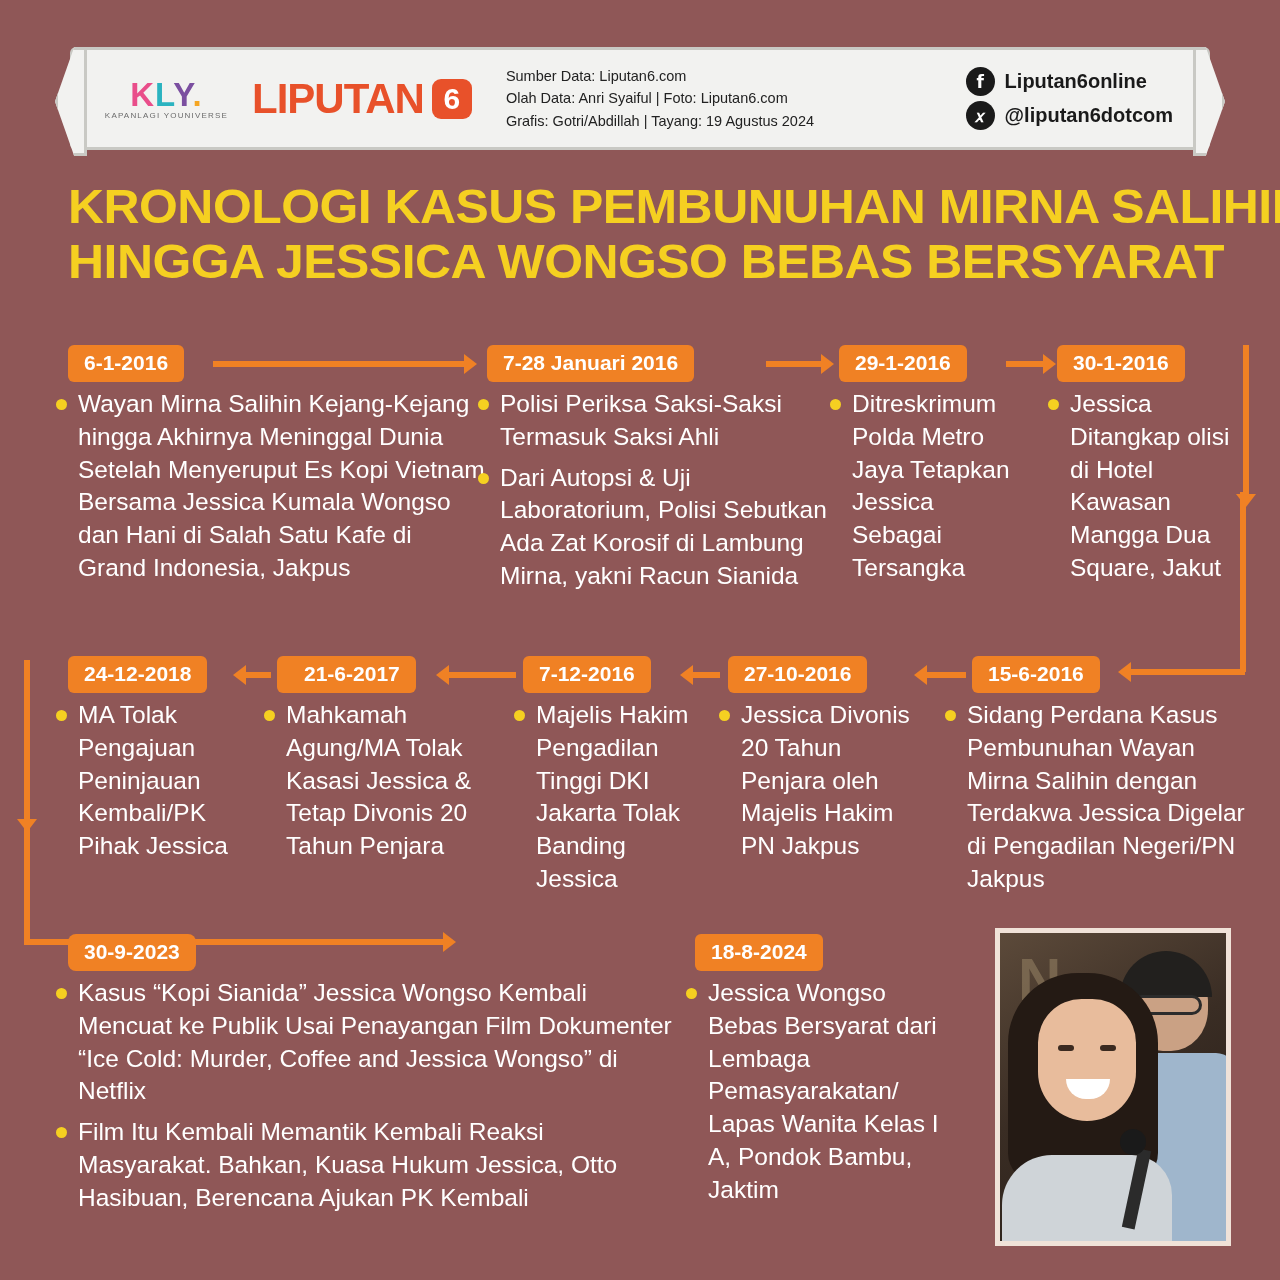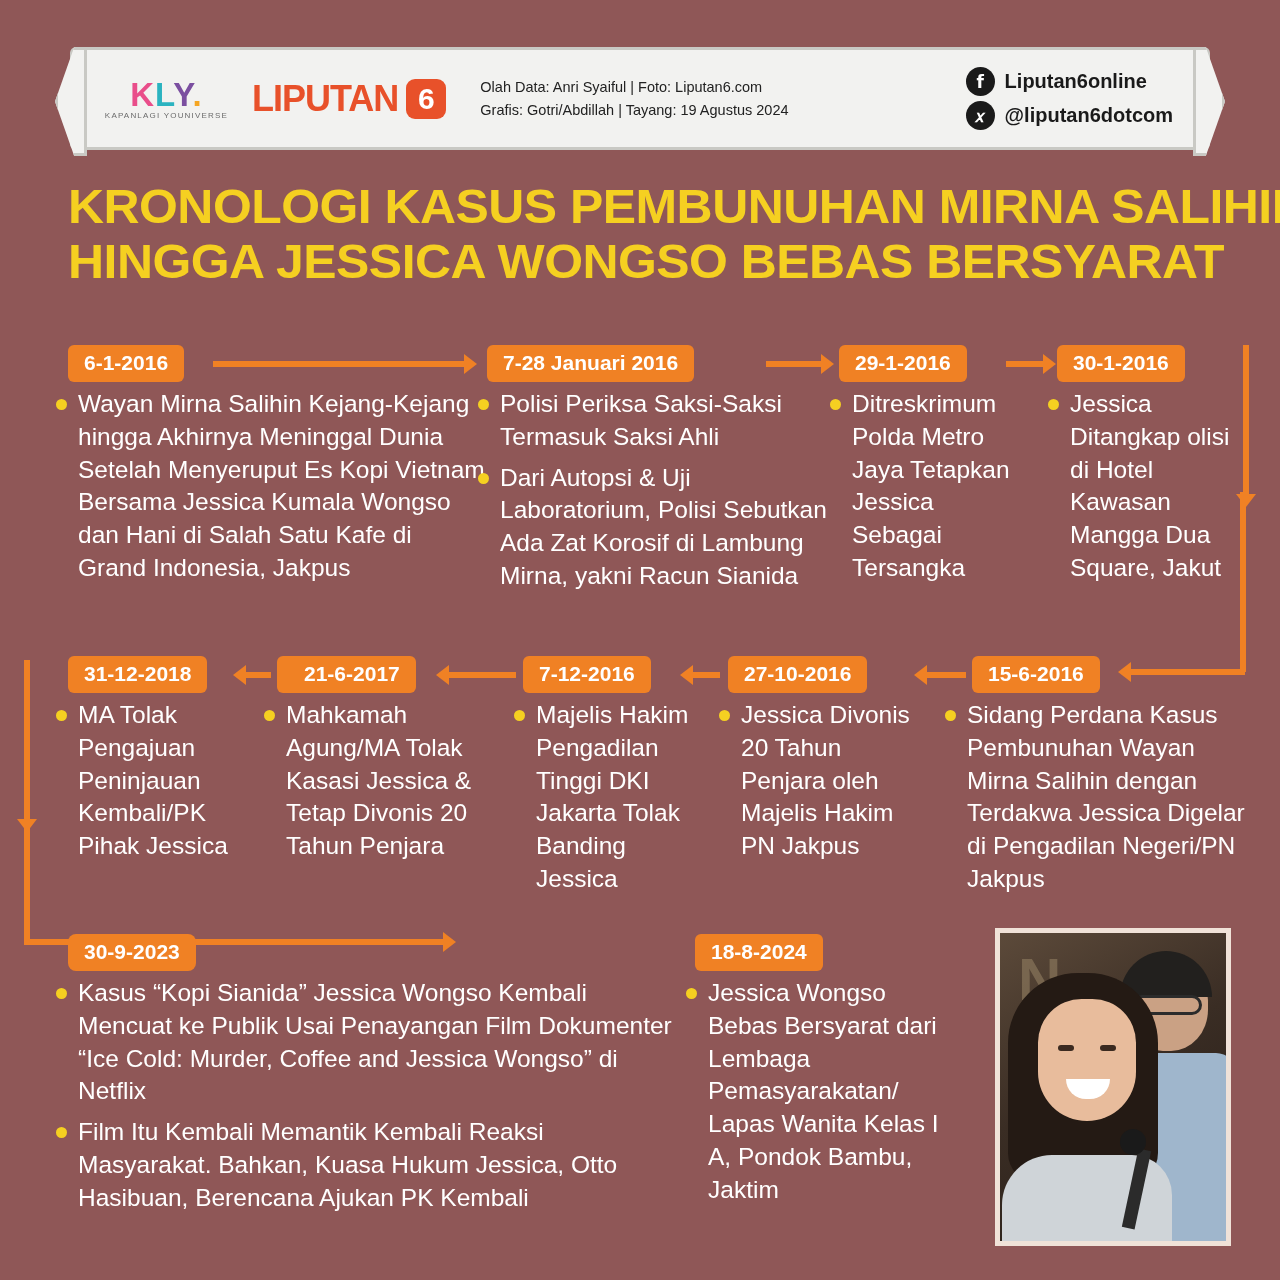--- a/index.html
+++ b/index.html
@@ -27,21 +27,21 @@
 
   .kly { width: 135px; text-align: center; margin-left: 26px; }
   .kly-letters { font-size: 33px; font-weight: bold; letter-spacing: 1px; line-height: 1; }
   .kly-letters span:nth-child(1){ color:#e94e8a; }
   .kly-letters span:nth-child(2){ color:#2bb3c0; }
   .kly-letters span:nth-child(3){ color:#7b4fa0; }
   .kly-letters span:nth-child(4){ color:#f5a623; }
   .kly-sub { font-size: 8px; color: #6b6b6b; letter-spacing: 1.2px; }
 
   .liputan { display: flex; align-items: center; margin-left: 18px; }
-  .liputan-word { font-size: 36px; font-weight: bold; color: #e8512a; letter-spacing: -1px; }
+  .liputan-word { font-size: 42px; font-weight: bold; color: #e8512a; letter-spacing: -1px; }
   .liputan-six {
     width: 40px; height: 40px; background: #e8512a; color: #fff;
     border-radius: 9px; font-size: 30px; font-weight: bold;
     display: flex; align-items: center; justify-content: center; margin-left: 8px;
   }
   .src-block { margin-left: 34px; font-size: 14.5px; color: #222; line-height: 1.56; }
 
   .social { margin-left: auto; margin-right: 34px; }
   .social-row { display: flex; align-items: center; margin: 5px 0; }
   .social-ic {
@@ -121,20 +121,21 @@
     </div>
     <div class="kly-sub">KAPANLAGI YOUNIVERSE</div>
   </div>
 
   <div class="liputan">
     <div class="liputan-word">LIPUTAN</div>
     <div class="liputan-six">6</div>
   </div>
 
   <div class="src-block">
+    <div>Sumber Data: Liputan6.com</div>
     <div>Olah Data: Anri Syaiful | Foto: Liputan6.com</div>
     <div>Grafis: Gotri/Abdillah | Tayang: 19 Agustus 2024</div>
   </div>
 
   <div class="social">
     <div class="social-row">
       <div class="social-ic">f</div>
       <div class="social-tx">Liputan6online</div>
     </div>
     <div class="social-row">
@@ -176,21 +177,21 @@
   <ul class="items">
     <li>Jessica Ditangkap olisi di Hotel Kawasan Mangga Dua Square, Jakut</li>
   </ul>
 </div>
 
 <div class="arrow" style="left:213px; top:361px; width:252px;"></div>
 <div class="arrow" style="left:766px; top:361px; width:56px;"></div>
 <div class="arrow" style="left:1006px; top:361px; width:38px;"></div>
 <div class="vline down" style="left:1243px; top:345px; height:150px;"></div>
 
-<div class="pill" style="left:68px; top:656px;">31-12-2018</div>
+<div class="pill" style="left:68px; top:656px;">24-12-2018</div>
 <div class="block" style="left:56px; top:699px; width:205px;">
   <ul class="items">
     <li>MA Tolak Pengajuan Peninjauan Kembali/PK Pihak Jessica</li>
   </ul>
 </div>
 
 <div class="pill" style="left:277px; top:656px;padding-left:27px;">21-6-2017</div>
 <div class="block" style="left:264px; top:699px; width:240px;">
   <ul class="items">
     <li>Mahkamah Agung/MA Tolak Kasasi Jessica &amp; Tetap Divonis 20 Tahun Penjara</li>

